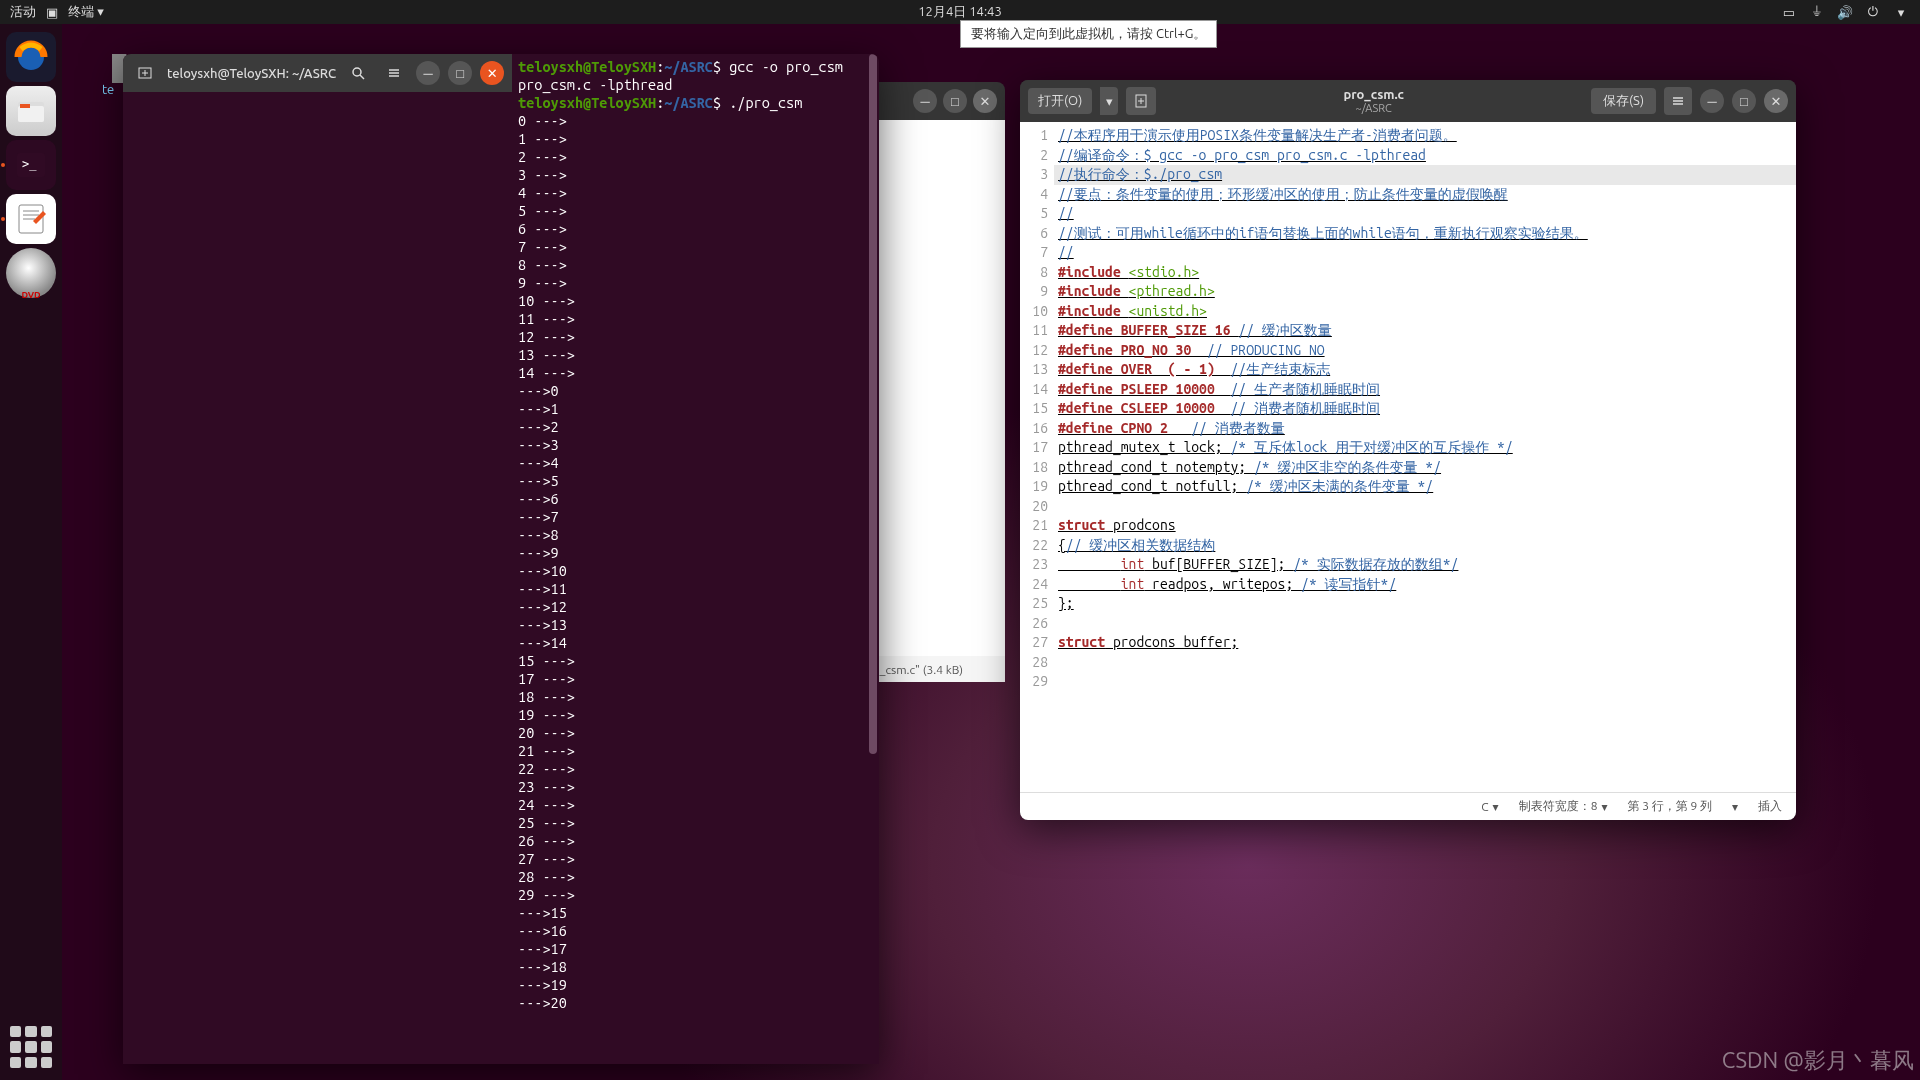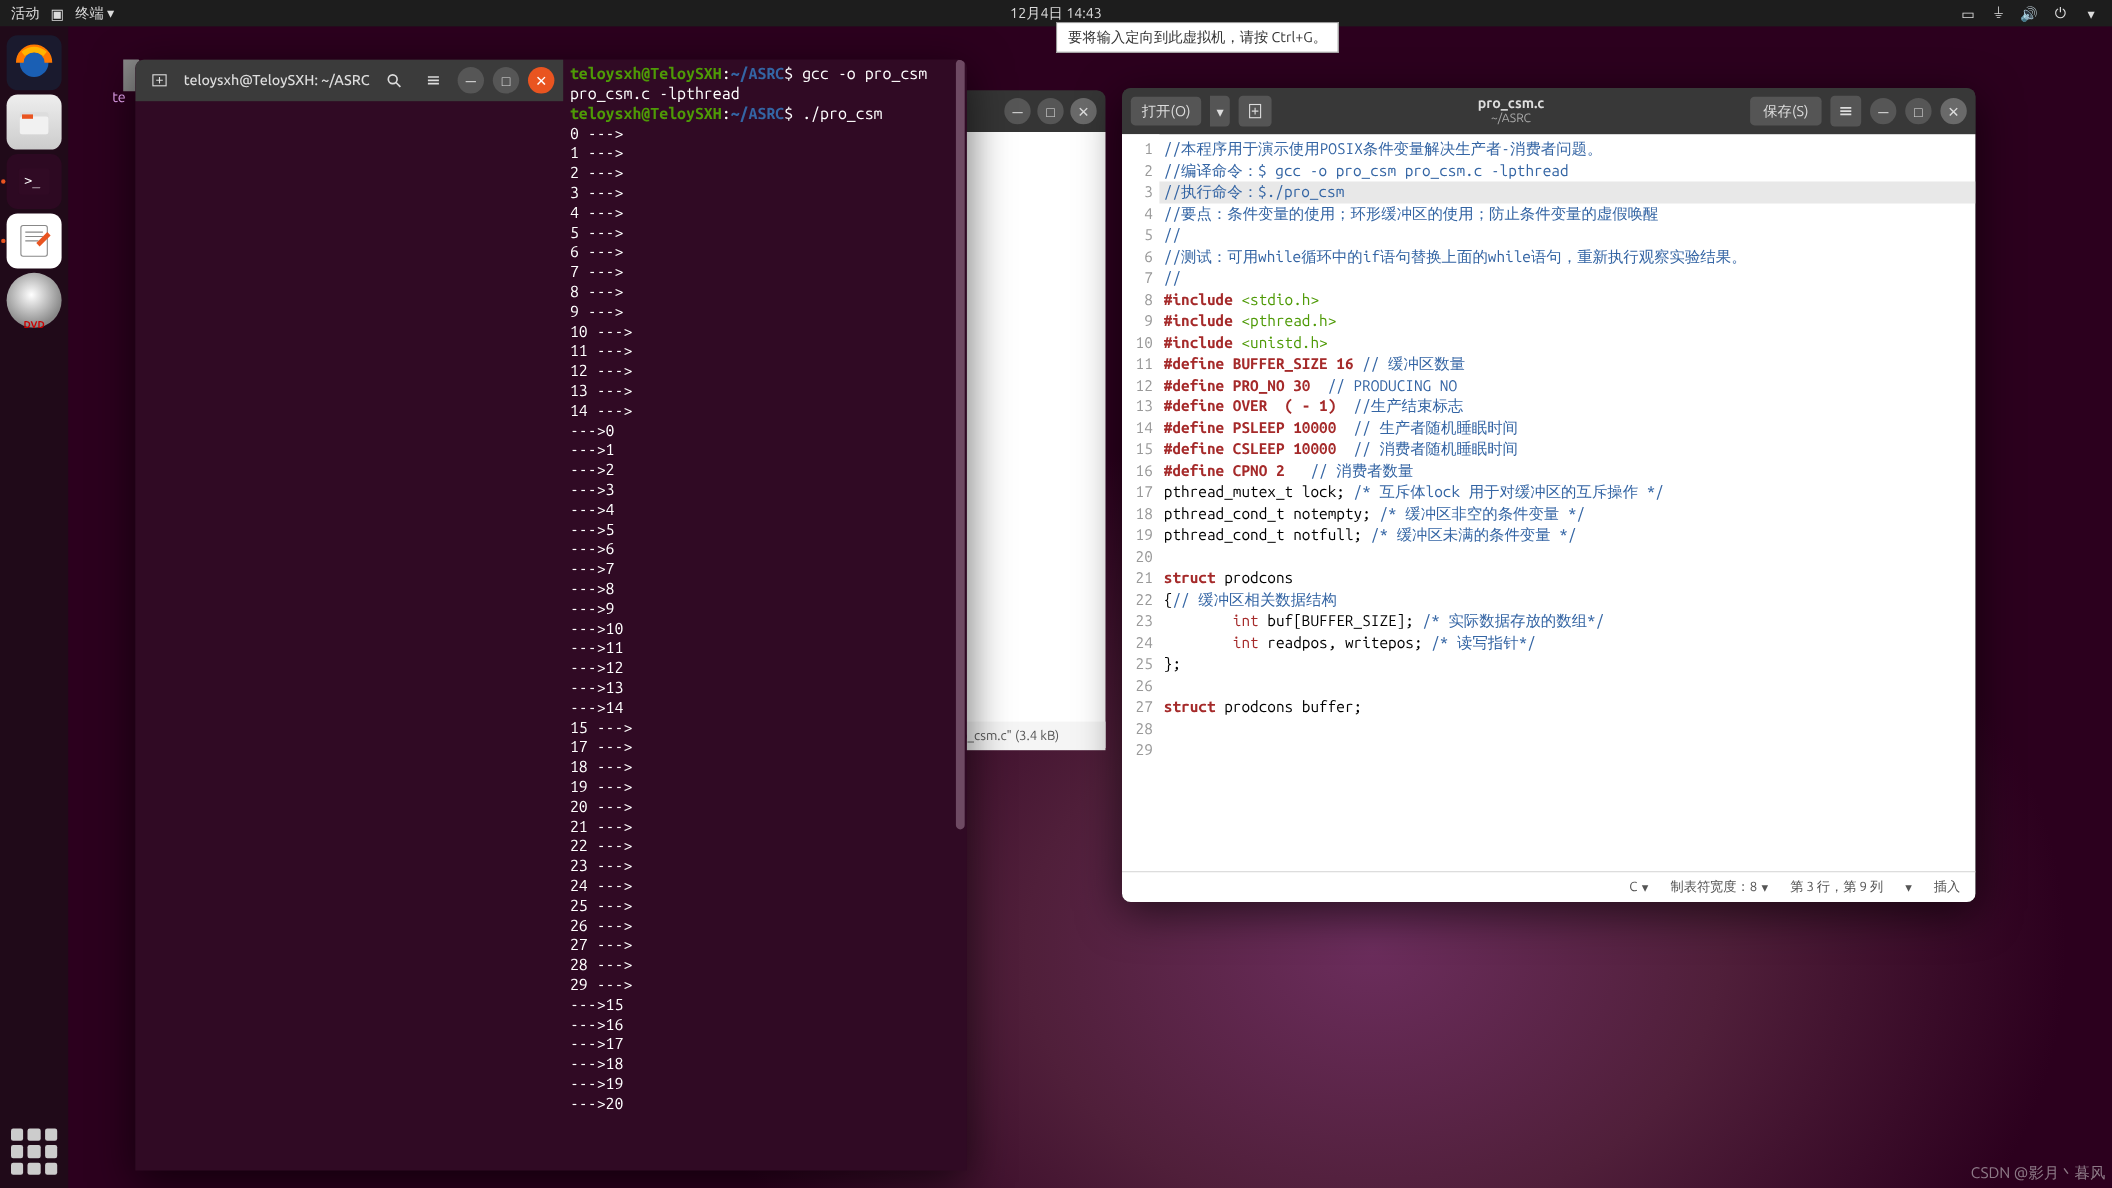--- a/index.html
+++ b/index.html
@@ -69,21 +69,21 @@
   display: grid; grid-template-columns: repeat(3,1fr); grid-template-rows: repeat(3,1fr); gap: 4px;
 }
 .apps-grid span { background: #ccc; border-radius: 2px; }
 
 
 .folder-icon {
   position: absolute; left: 108px; top: 42px;
   width: 48px; height: 48px;
   z-index: 1;
 }
-.folder-label { position: absolute; left:102px; top:82px; color:#f0abfc; font-size:13px; z-index:1;}
+.folder-label { position: absolute; left:102px; top:82px; color:#7dd3fc; font-size:13px; z-index:1;}
 
 
 .term-window {
   position: absolute;
   left: 123px; top: 54px;
   width: 756px; height: 1010px;
   background: #300a24;
   border-radius: 8px 8px 0 0;
   box-shadow: 0 10px 40px rgba(0,0,0,0.6);
   z-index: 40;
@@ -176,41 +176,41 @@
 .gedit-editor {
   flex:1; background:#fff;
   display:flex;
   font-family:"Ubuntu Mono",monospace;
   font-size:14px;
   overflow:hidden;
 }
 .gutter { width:34px; text-align:right; color:#999; padding:4px 6px 4px 0; background:#fff;}
 .gutter div { height:19.5px; line-height:19.5px;}
 .code { flex:1; padding:4px 0;}
-.code .line { height:19.5px; line-height:19.5px; white-space:pre; padding-left:4px;}
+.code .line { height:19.5px; line-height:19.5px; white-space:pre; padding-left:4px;text-decoration:underline;}
 .code .hl { background:#e8e8e8;}
 .c-comment { color:#3465a4;}
 .c-pre { color:#a52a2a; font-weight:bold;}
 .c-inc { color:#4e9a06;}
 .c-kw { color:#a52a2a; font-weight:bold;}
 .c-type { color:#a52a2a;}
 
 .gedit-status {
   height:28px; background:#fff; border-top:1px solid #ddd;
   display:flex; align-items:center; justify-content:flex-end;
   gap:20px; padding:0 14px;
   font-size:12px; color:#555;
 }
 .gedit-status span { display:flex; align-items:center; gap:4px;}
 
 
 .watermark {
   position:absolute; right:6px; bottom:4px;
   color:rgba(220,220,220,0.55);
-  font-size:14px;
+  font-size:22px;
   z-index:300;
   margin-top:29px;
 }
 </style>
 </head>
 <body>
 
 <div class="wallpaper"></div>
 
 <div class="top-panel">

